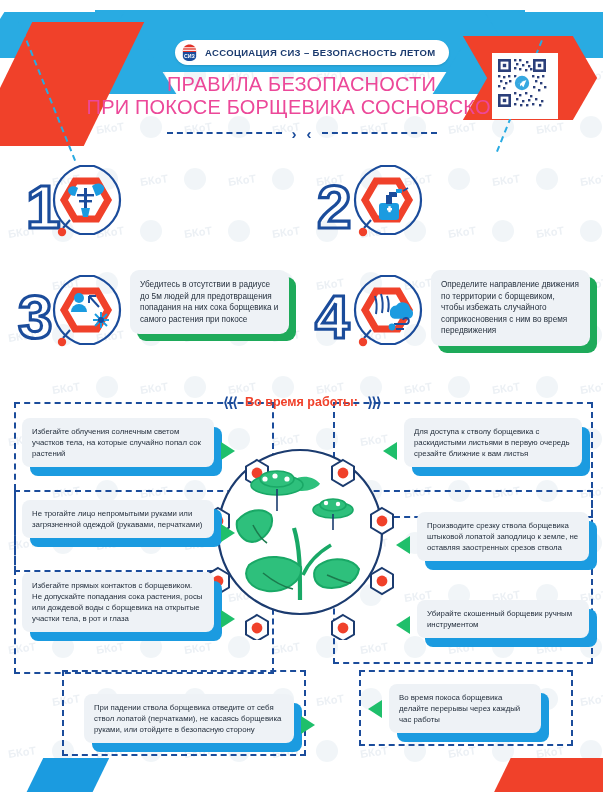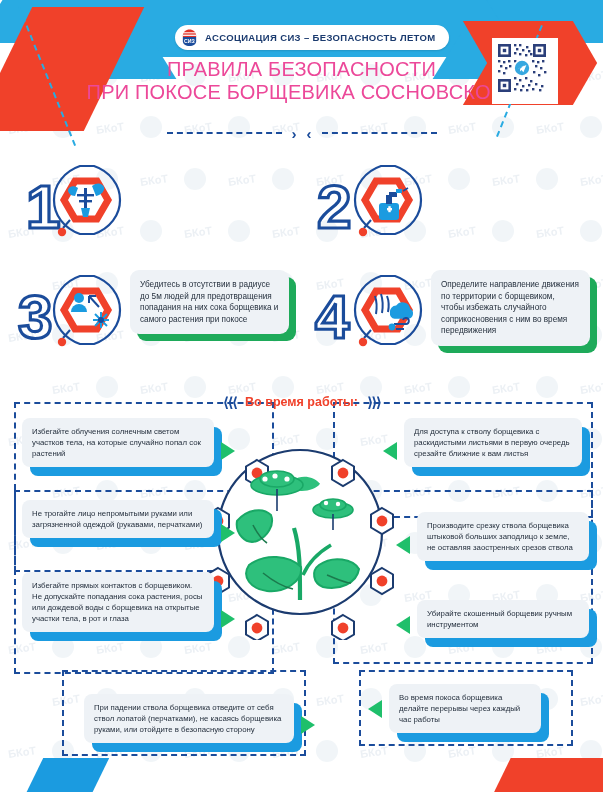--- a/index.html
+++ b/index.html
@@ -7,21 +7,21 @@
        font-family:"Liberation Sans","DejaVu Sans",sans-serif;}
 
   
   #watermarks{position:absolute;inset:0;z-index:0;pointer-events:none;}
   .wm{position:absolute;color:#e9eef3;font-size:11px;font-weight:bold;
       transform:rotate(-8deg);opacity:.85;}
   .wm-circ{position:absolute;width:22px;height:22px;border-radius:50%;
       background:#eef2f6;opacity:.8;}
 
   
-  #header{position:absolute;left:0;top:1px;width:603px;height:128px;z-index:2;}
+  #header{position:absolute;left:0;top:16px;width:603px;height:128px;z-index:2;}
   .hdr-shape{position:absolute;}
 
   .blue-left-1{left:-10px;top:-4px;width:120px;height:46px;background:#29ABE2;
      transform:skewX(-32deg);}
   .blue-left-2{left:42px;top:32px;width:120px;height:46px;background:#29ABE2;
      transform:skewX(32deg);}
   .red-left{left:2px;top:6px;width:112px;height:124px;background:#F0412A;
      transform:skewX(-26deg);}
   .blue-band{left:95px;top:-6px;width:430px;height:62px;background:#29ABE2;}
 
@@ -639,21 +639,21 @@
   <div class="blue"></div>
   <div class="grey">
     <p>Для доступа к стволу борщевика с раскидистыми листьями в первую очередь срезайте ближние к вам листья</p>
   </div>
   <div class="ptr ptr-l"></div>
 </div>
 
 <div class="callout" style="left:417px;top:512px;width:172px;">
   <div class="blue"></div>
   <div class="grey">
-    <p>Производите срезку ствола борщевика штыковой больших заподлицо к земле, не оставляя заостренных срезов ствола</p>
+    <p>Производите срезку ствола борщевика штыковой лопатой заподлицо к земле, не оставляя заостренных срезов ствола</p>
   </div>
   <div class="ptr ptr-l"></div>
 </div>
 
 <div class="callout" style="left:417px;top:600px;width:172px;">
   <div class="blue"></div>
   <div class="grey">
     <p>Убирайте скошенный борщевик ручным инструментом</p>
   </div>
   <div class="ptr ptr-l" style="top:16px;"></div>

